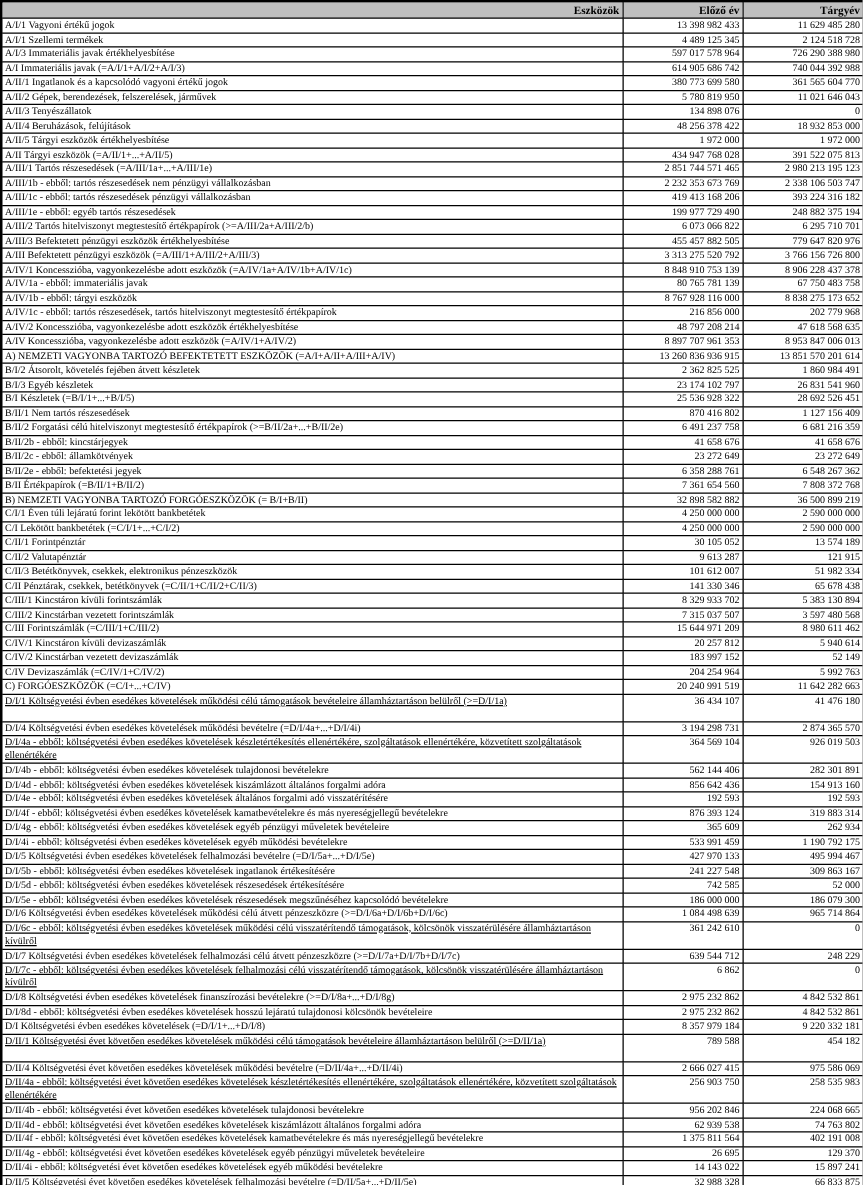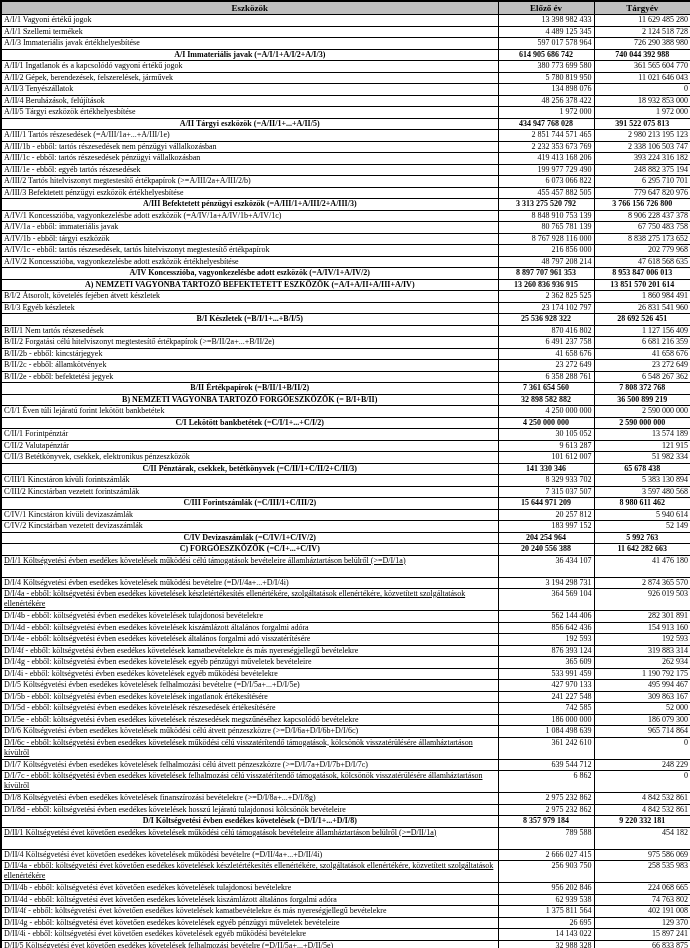--- a/index.html
+++ b/index.html
@@ -9,42 +9,41 @@
     table-layout: fixed;
     width: 690px;
     border: 2px solid #000;
   }
   th {
     background: #bfbfbf;
     border: 1px solid #000;
     font: bold 9px "Liberation Serif", serif;
     height: 12px;
     padding: 0 2px;
-    text-align: center;
+    text-align: right;
     overflow: hidden;
   }
   td {
     border: 1px solid #000;
     font: 8px "Liberation Serif", serif;
     color: #000;
     padding: 0 2px;
     height: 10.5px;
     line-height: 10.4px;
     vertical-align: middle;
     overflow: hidden;
   }
   td.label { text-align: left; white-space: nowrap; }
   td.num   { text-align: right; white-space: nowrap; }
   tr.row-tall td { height: 21px; vertical-align: top; }
   tr.row-tall td.label { white-space: normal; text-decoration: underline; }
   tr.row-total td {
-    font-weight: bold;
+    font-weight: normal;
     border-top: 1.5px solid #000;
     border-bottom: 1.5px solid #000;
-    text-align: center;
   }
 </style>
 </head>
 <body>
 
 <table class="sheet">
   <colgroup>
     <col style="width:497px">
     <col style="width:96px">
     <col style="width:97px">
@@ -282,21 +281,21 @@
         <td class="num">183 997 152</td>
         <td class="num">52 149</td>
       </tr>
       <tr class="row-total">
         <td class="label">C/IV Devizaszámlák (=C/IV/1+C/IV/2)</td>
         <td class="num">204 254 964</td>
         <td class="num">5 992 763</td>
       </tr>
       <tr class="row-total">
         <td class="label">C) FORGÓESZKÖZÖK (=C/I+...+C/IV)</td>
-        <td class="num">20 240 556 388</td>
+        <td class="num">20 240 991 519</td>
         <td class="num">11 642 282 663</td>
       </tr>
       <tr class="row-item row-tall">
         <td class="label">D/I/1 Költségvetési évben esedékes követelések működési célú támogatások bevételeire államháztartáson belülről (&gt;=D/I/1a)</td>
         <td class="num">36 434 107</td>
         <td class="num">41 476 180</td>
       </tr>
       <tr class="row-item">
         <td class="label">D/I/4 Költségvetési évben esedékes követelések működési bevételre (=D/I/4a+...+D/I/4i)</td>
         <td class="num">3 194 298 731</td>

